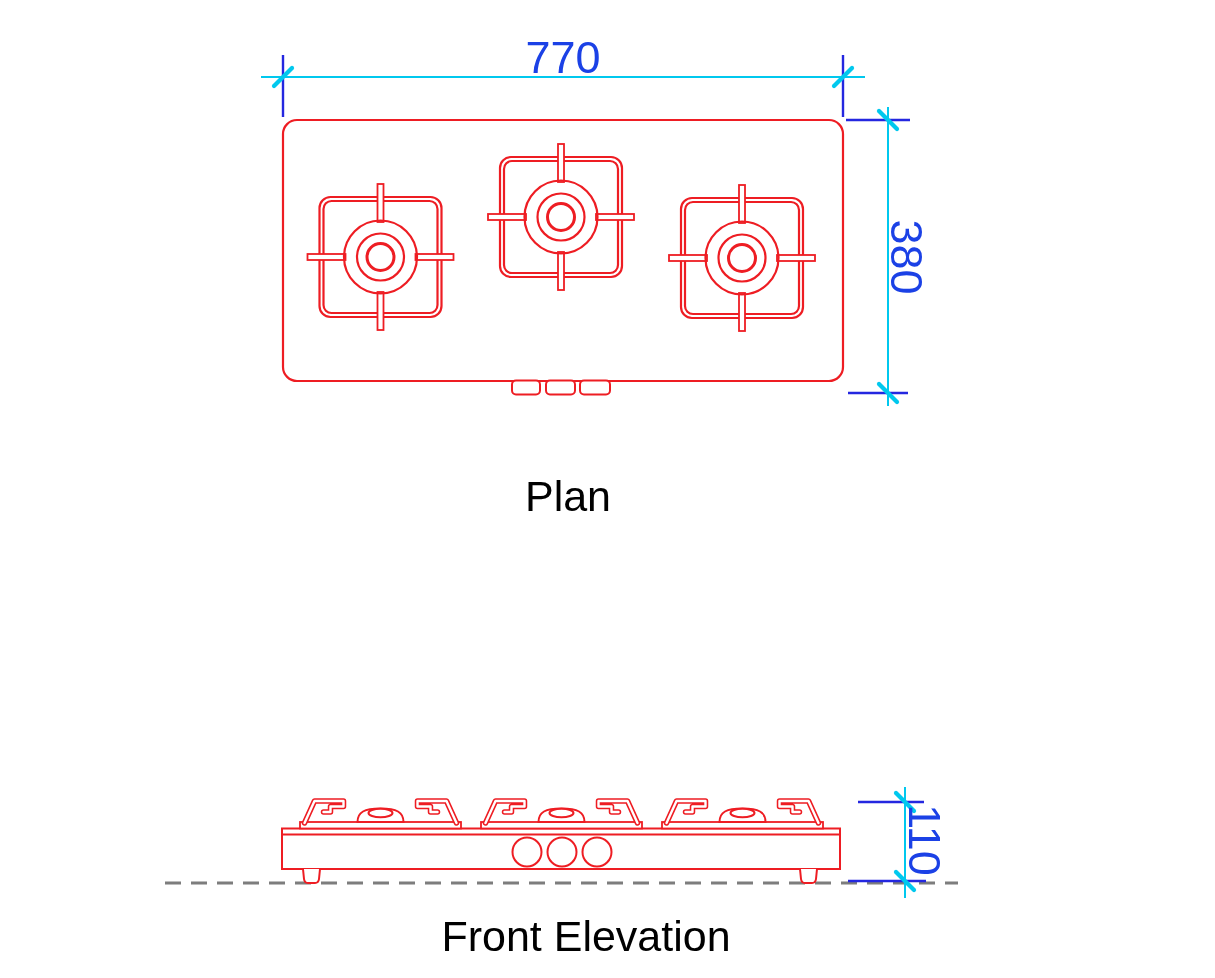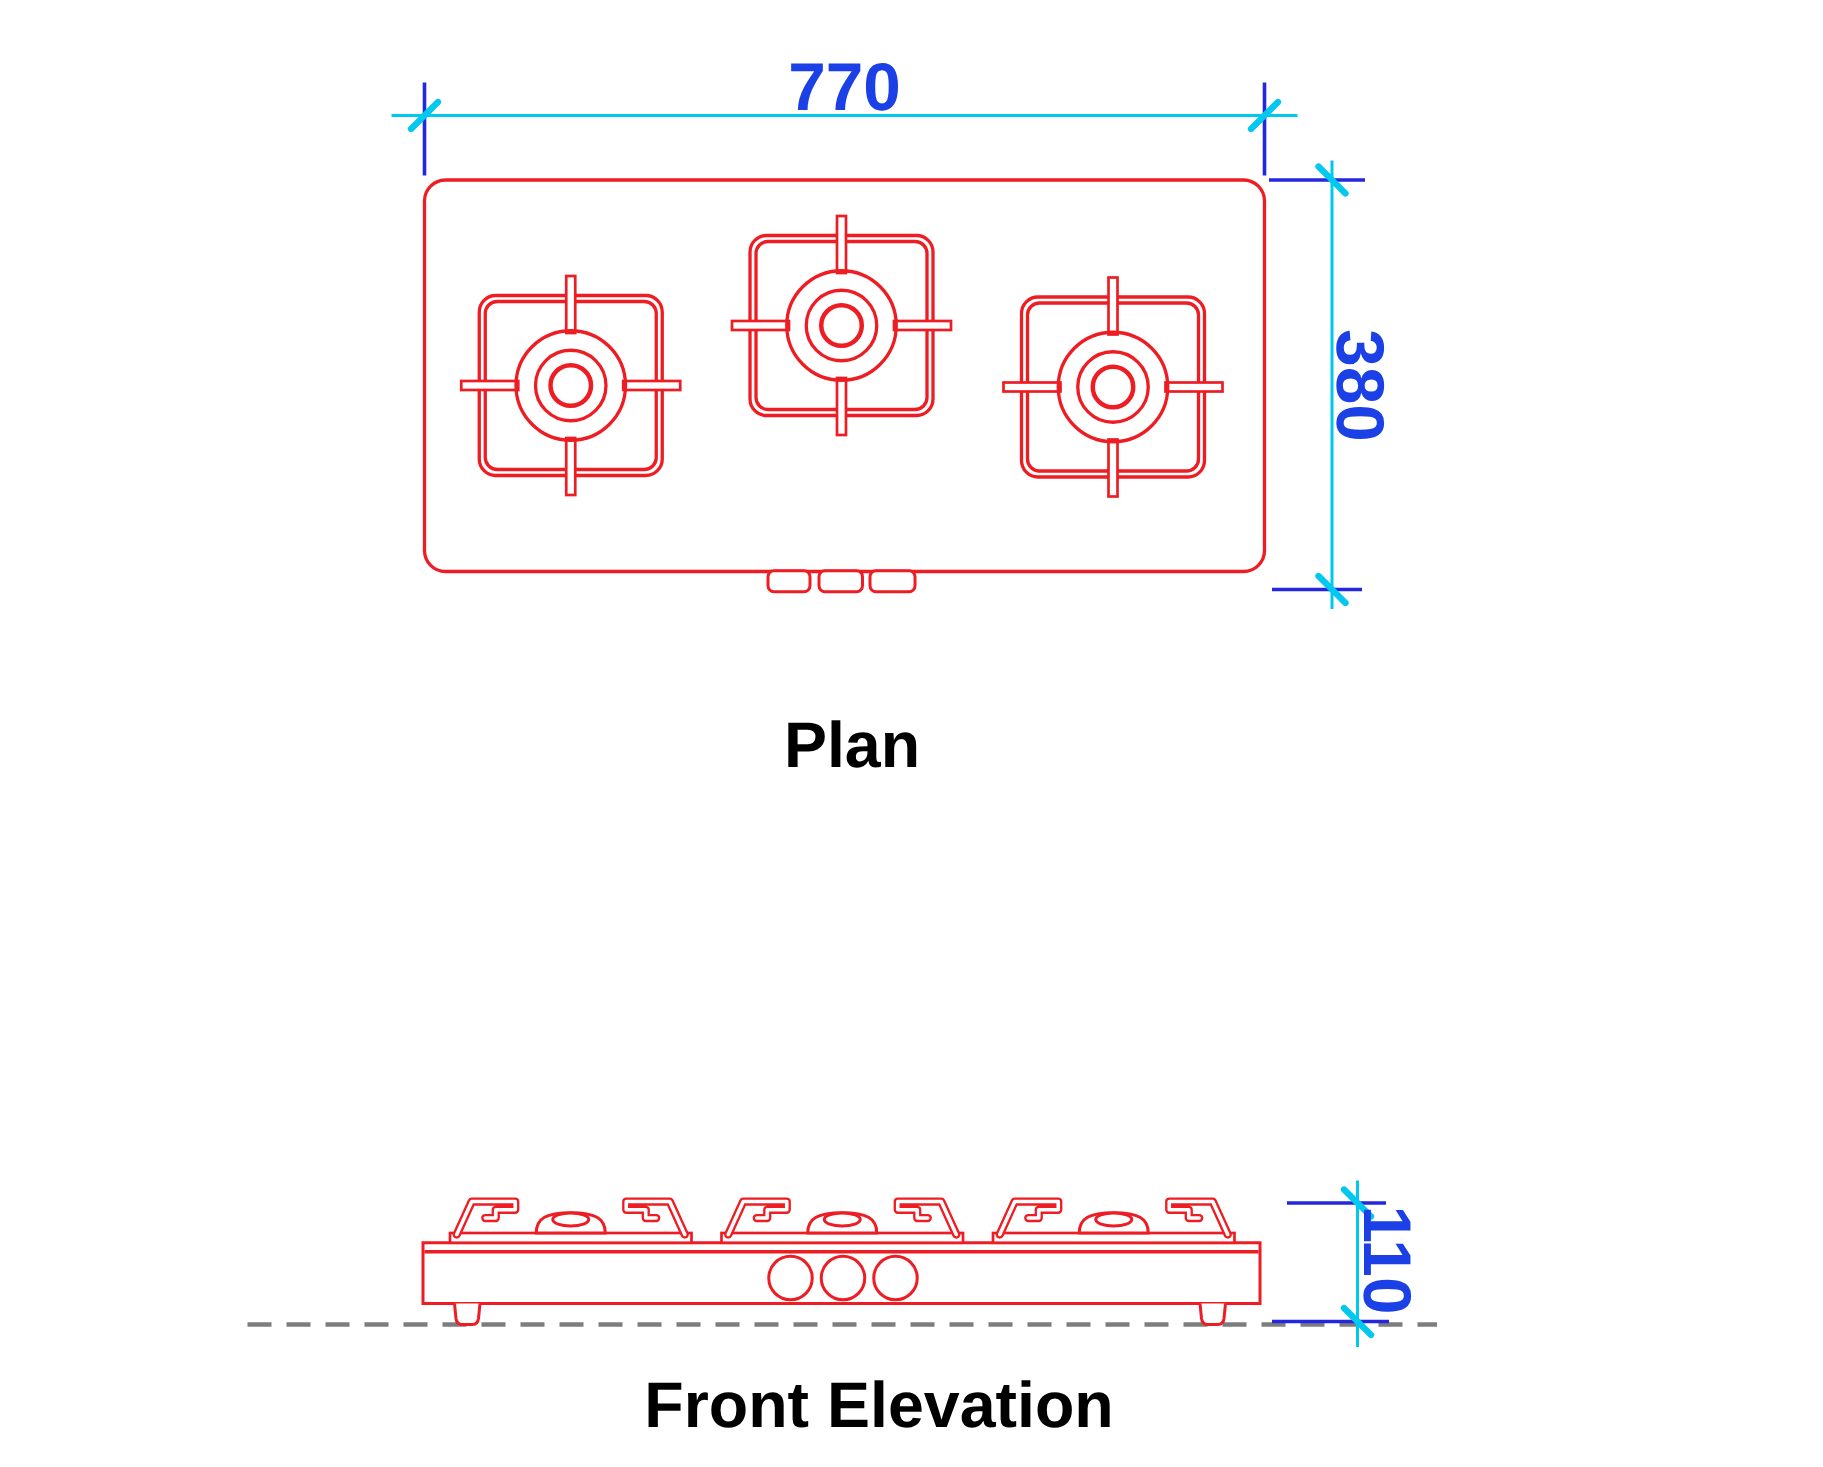--- a/index.html
+++ b/index.html
@@ -5,21 +5,21 @@
   :root{
     --object-outline:#EE1D23;
     --dimension-text:#1B41E6;
     --dimension-line:#00C8EE;
     --extension-line:#2427E0;
     --label-text:#000000;
     --ground-line:#7D7D7D;
     --background:#FFFFFF;
   }
   html,body{margin:0;padding:0;background:var(--background);}
-  .stage{width:1215px;height:978px;position:relative;background:var(--background);font-weight:bold;}
+  .stage{width:1215px;height:978px;position:relative;background:var(--background);}
   svg{display:block;}
   
   .r   {stroke:var(--object-outline);fill:none;stroke-width:2.2;}
   .rw  {stroke:var(--object-outline);fill:#fff;stroke-width:2;}
   .rt  {stroke:var(--object-outline);fill:#fff;stroke-width:1.8;}
   .rthick{stroke:var(--object-outline);fill:none;stroke-width:3;}
   .bold-outline{stroke:var(--object-outline);stroke-width:5.5;fill:none;stroke-linejoin:round;stroke-linecap:round;}
   .core{stroke:#fff;stroke-width:2.4;fill:none;stroke-linejoin:round;stroke-linecap:round;}
   
   .ext {stroke:var(--extension-line);stroke-width:2.4;fill:none;}

